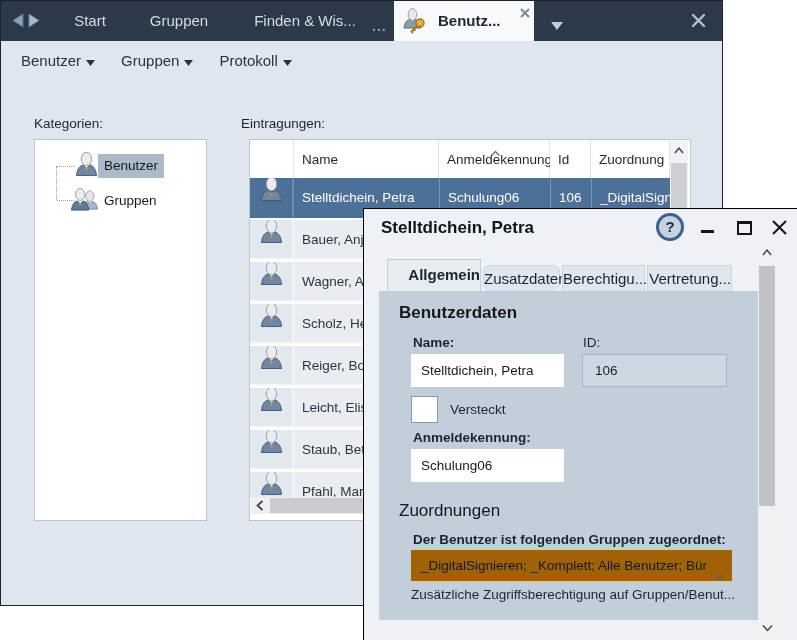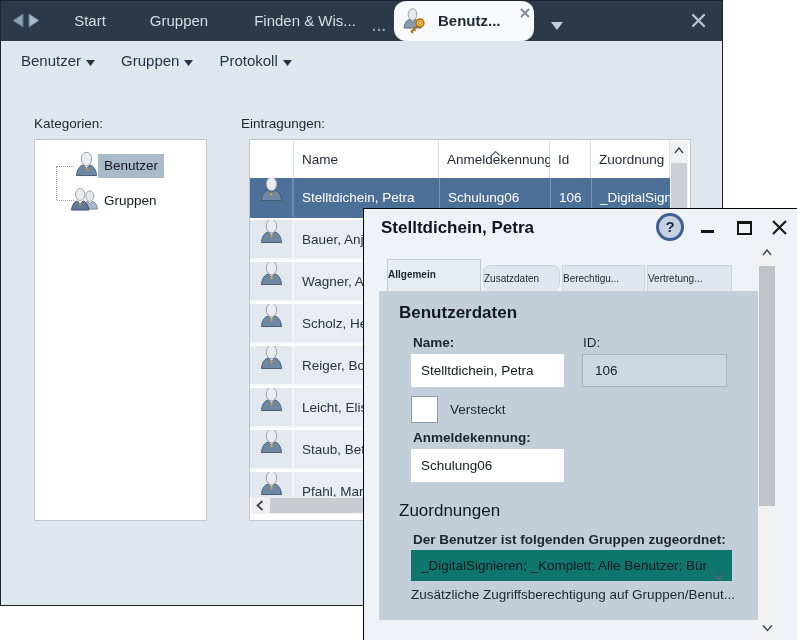--- a/index.html
+++ b/index.html
@@ -6,21 +6,21 @@
   .canvas{position:relative;width:797px;height:640px;overflow:hidden;
     font-family:"Liberation Sans",sans-serif;background:#fff;}
   .abs{position:absolute;}
 
   
   .mw{left:0;top:0;width:721px;height:604px;border:1px solid #1c232e;background:#dfe6ed;}
   .topbar{left:0;top:0;width:100%;height:40px;background:#2b3948;}
   .tbtab{top:0;height:40px;line-height:40px;text-align:center;color:#d6dce4;
     font-size:15px;font-weight:normal;}
   .tb-ellipsis{color:#97a2af;font-weight:bold;font-size:14px;letter-spacing:1px;}
-  .activetab{left:393px;top:0;width:140px;height:40px;background:#f7f9fb;border-radius:12px;}
+  .activetab{left:393px;top:0;width:140px;height:40px;background:#f7f9fb;}
   .activetab .atlabel{position:absolute;left:44px;top:0;height:40px;line-height:40px;
     font-size:15px;font-weight:bold;color:#1d2733;}
   .tabclosex{position:absolute;right:4px;top:3px;width:10px;height:10px;color:#7e8894;}
   .winclose{color:#b6c1cd;}
   .menubar{left:20px;top:44px;height:30px;display:flex;gap:26px;align-items:center;}
   .menu-item{display:flex;align-items:center;gap:5px;color:#243447;font-size:15px;cursor:default;}
 
   .field-label{font-size:13.5px;color:#1c2430;}
   .panel{background:#fff;border:1px solid #bcc6d0;}
 
@@ -55,32 +55,32 @@
 
   
   .dlg{left:363px;top:208px;width:433px;height:431px;border:1px solid #000;
     background:#eef2f6;z-index:10;}
   .dlg-title{left:17px;top:9px;font-size:17px;font-weight:bold;color:#0f1419;}
   .help-icon{left:292px;top:4px;width:22px;height:22px;border-radius:50%;
     border:3px solid #3d5f93;background:#c6d2df;color:#16294a;font-weight:bold;
     font-size:15px;text-align:center;line-height:22px;}
   .ttl-min{left:337px;top:21px;width:13px;height:3px;background:#141414;}
   .ttl-max{left:373px;top:12px;width:11px;height:9px;border:2px solid #141414;border-top-width:3px;background:transparent;}
-  .dtab{height:26px;line-height:25px;text-align:left;font-size:10px;color:#1c2430;
+  .dtab{height:26px;line-height:25px;text-align:right;font-size:15px;color:#1c2430;
     background:#dfe6ed;border:1px solid #ccd4dc;border-bottom:none;box-sizing:border-box;top:56px;}
   .dtab.active{top:50px;height:32px;line-height:30px;background:#e7ecf1;font-weight:bold;border-color:#c3cbd4;}
   .dpanel{left:15px;top:82px;width:379px;height:329px;background:#c2cfdb;}
   .dheading{font-size:17px;color:#15191e;}
   .dinput{border:none;background:#fff;height:33px;font-size:13.5px;color:#15191e;
     padding:0 0 0 10px;box-sizing:border-box;font-family:"Liberation Sans",sans-serif;width:100%;}
   .dfield{background:#fff;}
   .dfield-ro{background:#ccd9e3;border:1px solid #a3b6c5;line-height:31px;font-size:13.5px;
     color:#222;padding-left:12px;box-sizing:border-box;}
   .checkbox{background:#fff;border:1px solid #8d99a4;box-sizing:border-box;}
-  .dselect{background:#0f766e;height:31px;line-height:31px;font-size:13.5px;color:#15191e;
+  .dselect{background:#a16207;height:31px;line-height:31px;font-size:13.5px;color:#15191e;
     padding-left:10px;box-sizing:border-box;overflow:hidden;white-space:nowrap;}
   .dselect .chev{position:absolute;right:8px;top:11px;color:#5a646e;}
   .dscroll{left:394px;top:34px;width:18px;height:396px;background:#f1f1f1;}
   .dthumb{left:1px;top:23px;width:16px;height:240px;background:#bfc3c8;}
   b.lbl{font-weight:bold;}
 </style>
 </head>
 <body>
 
 <div class="canvas">

